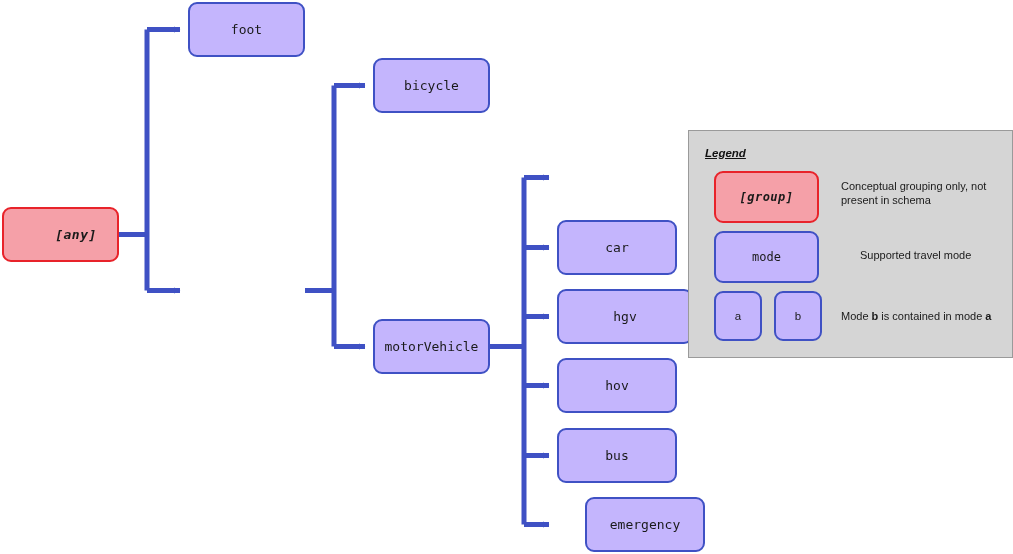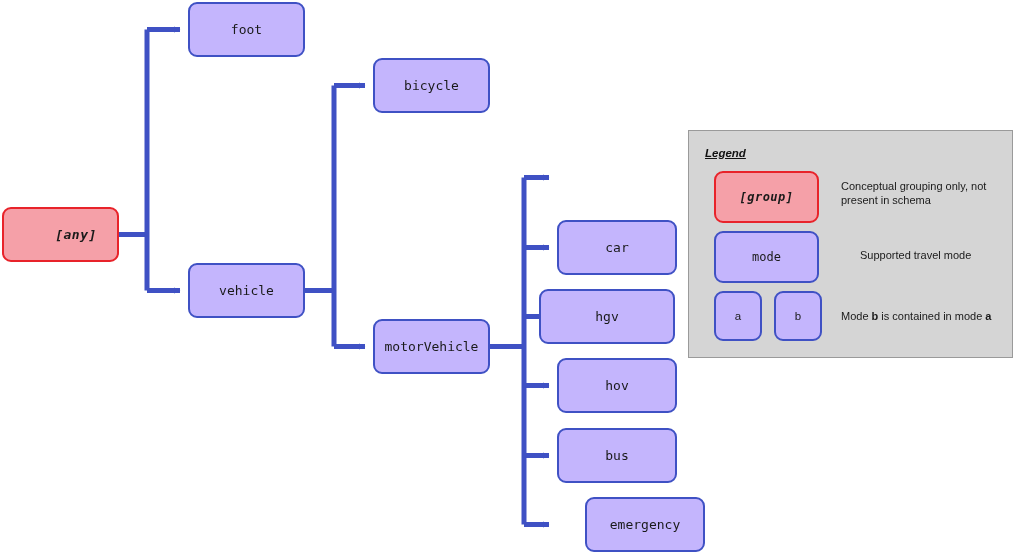--- a/index.html
+++ b/index.html
@@ -130,38 +130,35 @@
   </svg>
 
   <div class="node node-group" style="left:2px; top:207px; width:117px; height:55px;padding-left:31px;">
     <span>[any]</span>
   </div>
 
   <div class="node node-mode" style="left:188px; top:2px; width:117px; height:55px;">
     <span>foot</span>
   </div>
 
-  <div class="node node-mode" style="left:188px; top:263px; width:117px; height:55px;">
-    <span>vehicle</span>
-  </div>
 
   <div class="node node-mode" style="left:373px; top:58px; width:117px; height:55px;">
     <span>bicycle</span>
   </div>
 
   <div class="node node-mode" style="left:373px; top:319px; width:117px; height:55px;">
     <span>motorVehicle</span>
   </div>
 
 
   <div class="node node-mode" style="left:557px; top:220px; width:120px; height:55px;">
     <span>car</span>
   </div>
 
-  <div class="node node-mode" style="left:539px; top:289px; width:136px; height:55px;">
+  <div class="node node-mode" style="left:557px; top:289px; width:136px; height:55px;">
     <span>hgv</span>
   </div>
 
   <div class="node node-mode" style="left:557px; top:428px; width:120px; height:55px;">
     <span>bus</span>
   </div>
 
   <div class="node node-mode" style="left:557px; top:358px; width:120px; height:55px;">
     <span>hov</span>
   </div>

